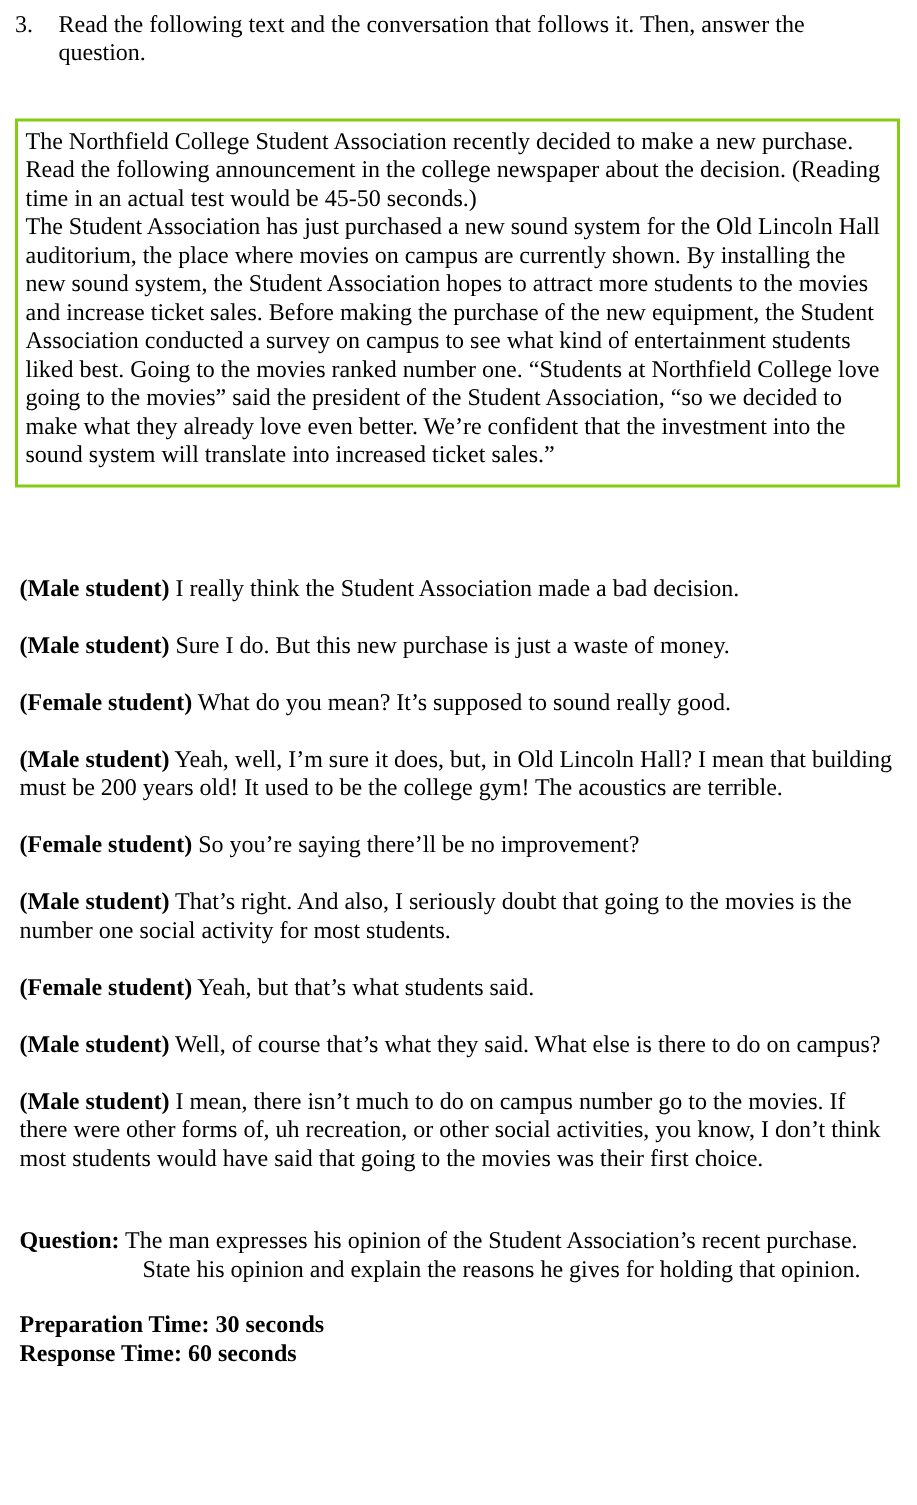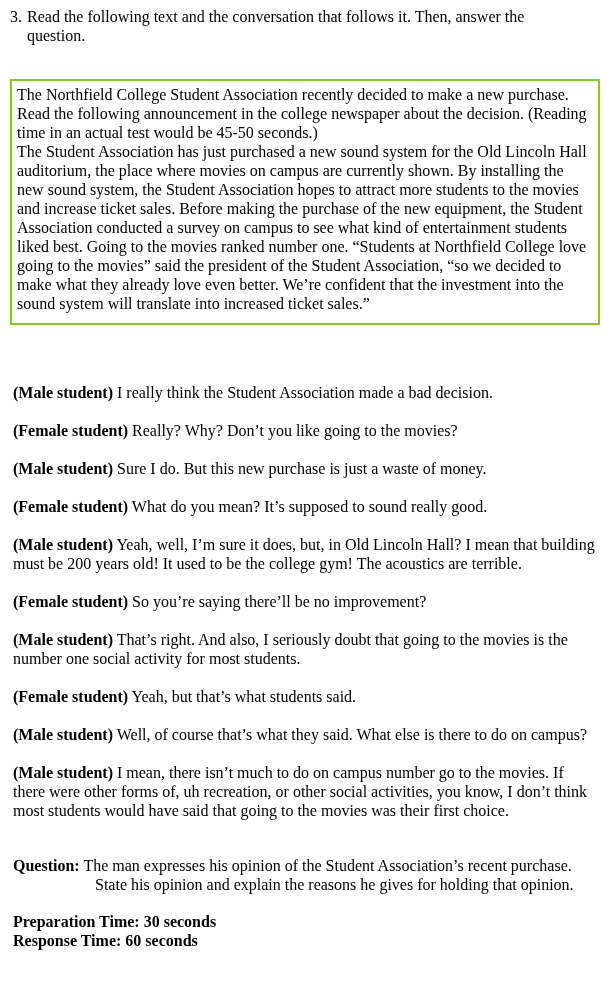--- a/index.html
+++ b/index.html
@@ -26,20 +26,21 @@
   .item-head {
     display: flex;
     margin-left: -3px;
     max-width: 540px;
   }
   .item-num {
     flex: 0 0 17px;
   }
   .item-instr {
     flex: 1 1 auto;
+    margin-left: 12px;
   }
   
   .reading-box {
     box-sizing: border-box;
     margin-left: -3px;
     margin-top: 34px;
     width: 590px;
     border: 2px solid #84cc16;
     padding: 4px 6px 10px 5px;
   }
@@ -92,21 +93,20 @@
   </div>
 
   <div class="reading-box">
     <p>The Northfield College Student Association recently decided to make a new purchase. Read the following announcement in the college newspaper about the decision. (Reading time in an actual test would be 45-50 seconds.)</p>
     <p>The Student Association has just purchased a new sound system for the Old Lincoln Hall auditorium, the place where movies on campus are currently shown. By installing the new sound system, the Student Association hopes to attract more students to the movies and increase ticket sales. Before making the purchase of the new equipment, the Student Association conducted a survey on campus to see what kind of entertainment students liked best. Going to the movies ranked number one. “Students at Northfield College love going to the movies” said the president of the Student Association, “so we decided to make what they already love even better. We’re confident that the investment into the sound system will translate into increased ticket sales.”</p>
   </div>
 
   <div class="conversation">
     <p class="turn"><b class="speaker">(Male student)</b> <span>I really think the Student Association made a bad decision.</span></p>
 
-    <p class="turn"><b class="speaker">(Female student)</b> <span>Really? Why? Don’t you like going to the movies?</span></p>
 
     <p class="turn"><b class="speaker">(Male student)</b> <span>Sure I do. But this new purchase is just a waste of money.</span></p>
 
     <p class="turn"><b class="speaker">(Female student)</b> <span>What do you mean? It’s supposed to sound really good.</span></p>
 
     <p class="turn"><b class="speaker">(Male student)</b> <span>Yeah, well, I’m sure it does, but, in Old Lincoln Hall? I mean that building must be 200 years old! It used to be the college gym! The acoustics are terrible.</span></p>
 
     <p class="turn"><b class="speaker">(Female student)</b> <span>So you’re saying there’ll be no improvement?</span></p>
 
     <p class="turn"><b class="speaker">(Male student)</b> <span>That’s right. And also, I seriously doubt that going to the movies is the number one social activity for most students.</span></p>

